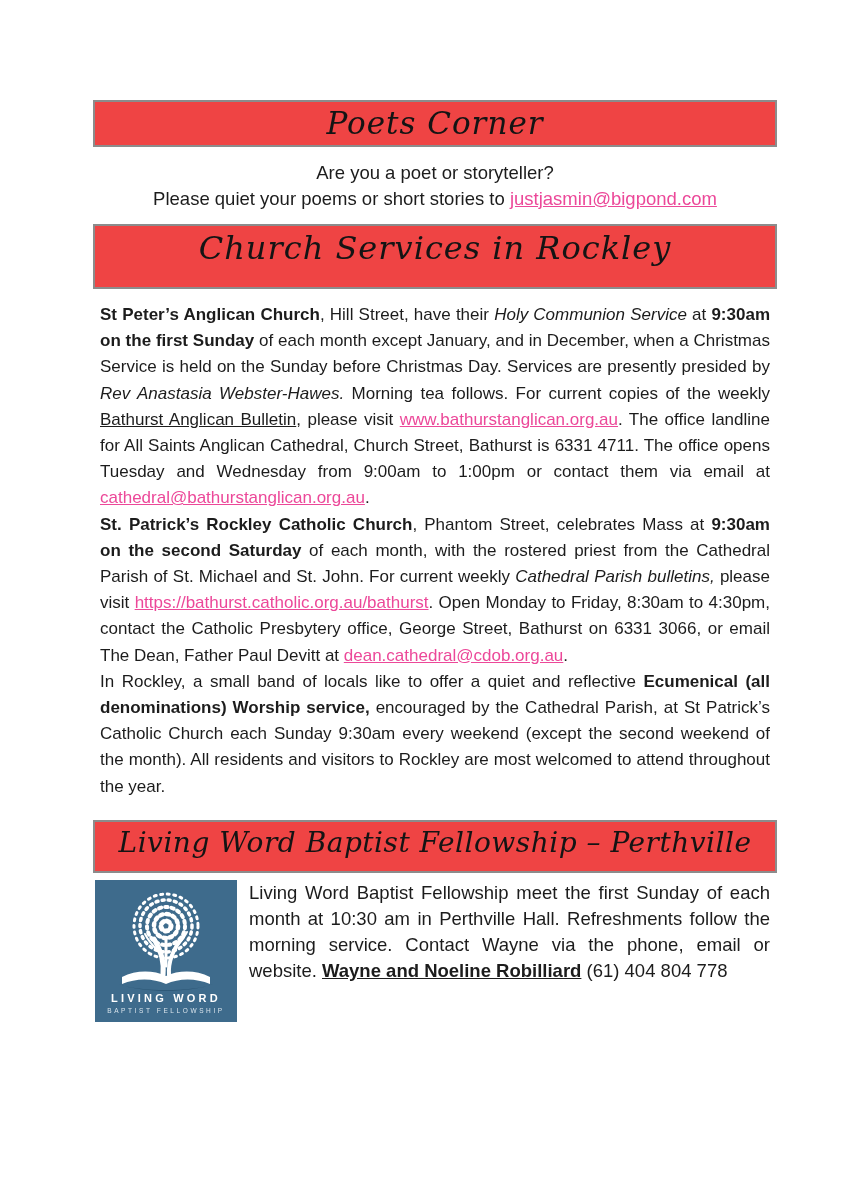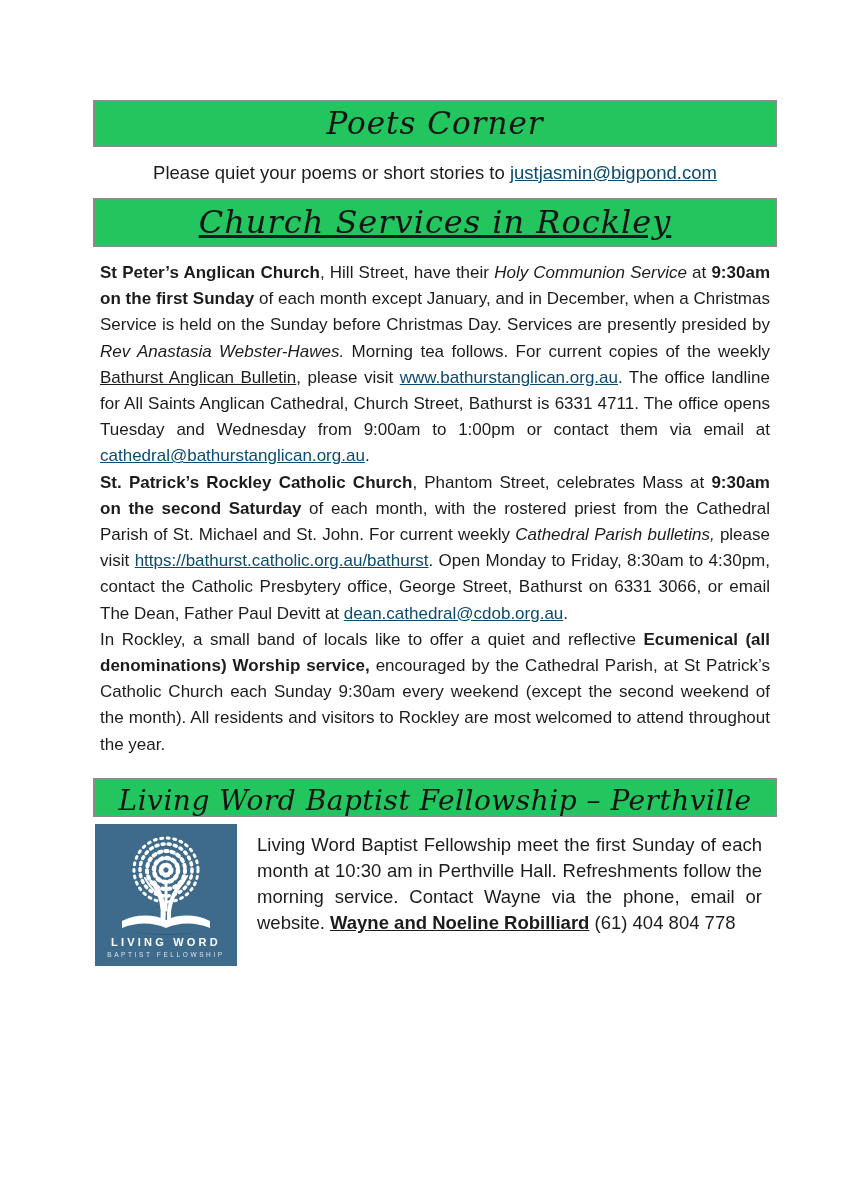--- a/index.html
+++ b/index.html
@@ -7,33 +7,33 @@
     width:848px;height:1200px;overflow:hidden;position:relative;
     font-family:"Liberation Sans",sans-serif;color:#1c1c1c;
     -webkit-font-smoothing:antialiased;
   }
   .page{position:relative;width:848px;height:1200px;background:#ffffff;}
 
   
   .header-box{
     box-sizing:border-box;
     margin-left:93px;width:684px;
-    border:2px solid #8c8c8c;background:#22c55e;
+    border:2px solid #8c8c8c;background:#ef4444;
     text-align:center;
   }
   .header-box .script-title{
     font-family:"DejaVu Serif",serif;
     font-style:italic;font-weight:500;
     color:#141414;white-space:nowrap;
   }
   #box-poets{margin-top:100px;height:47px;}
   #box-poets .script-title{font-size:31px;line-height:43px;letter-spacing:1px;}
-  #box-church{margin-top:12px;height:49px;text-decoration:underline;}
+  #box-church{margin-top:12px;height:65px;}
   #box-church .script-title{font-size:32px;line-height:45px;letter-spacing:1px;}
-  #box-lwbf{margin-top:20px;height:39px;}
+  #box-lwbf{margin-top:20px;height:53px;}
   #box-lwbf .script-title{font-size:28px;line-height:41px;letter-spacing:.5px;}
 
   
   .intro{
     margin-left:93px;width:684px;margin-top:13px;
     font-size:18.5px;line-height:26px;text-align:center;color:#1c1c1c;
   }
   .intro p{margin:0;}
 
   
@@ -41,44 +41,45 @@
     margin-left:100px;width:670px;margin-top:13px;
     font-size:17px;line-height:26.2px;
     text-align:justify;color:#1c1c1c;
   }
   .body-copy p{margin:0;}
 
   
   .r-b{font-weight:bold;}
   .r-i{font-style:italic;}
   .r-u{text-decoration:underline;}
-  .r-link{color:#0c4a6e;text-decoration:underline;cursor:pointer;}
+  .r-link{color:#ec4899;text-decoration:underline;cursor:pointer;}
 
   
   .lwbf-row{
     margin-left:95px;width:675px;margin-top:7px;
     display:flex;align-items:flex-start;gap:12px;
   }
   .lwbf-logo{flex:0 0 142px;width:142px;height:142px;display:block;}
   .lwbf-text{
     flex:1;font-size:18.5px;line-height:26.2px;
     text-align:justify;color:#1c1c1c;
   }
-  .lwbf-text p{margin:8px;}
+  .lwbf-text p{margin:0;}
 </style>
 </head>
 <body>
 
 <div class="page">
 
   <div class="header-box" id="box-poets">
     <div class="script-title">Poets Corner</div>
   </div>
 
   <div class="intro">
+    <p>Are you a poet or storyteller?</p>
     <p><span>Please quiet your poems or short stories to </span><a href="#" class="r-link">justjasmin@bigpond.com</a></p>
   </div>
 
   <div class="header-box" id="box-church">
     <div class="script-title">Church Services in Rockley</div>
   </div>
 
   <div class="body-copy">
     <p><span class="r-b">St Peter’s Anglican Church</span><span>, Hill Street, have their </span><span class="r-i">Holy Communion Service</span><span> at </span><span class="r-b">9:30am on the first Sunday</span><span> of each month except January, and in December, when a Christmas Service is held on the Sunday before Christmas Day. Services are presently presided by </span><span class="r-i">Rev Anastasia Webster-Hawes.</span><span> Morning tea follows. For current copies of the weekly </span><span class="r-u">Bathurst Anglican Bulletin</span><span>, please visit </span><a href="#" class="r-link">www.bathurstanglican.org.au</a><span>. The office landline for All Saints Anglican Cathedral, Church Street, Bathurst is 6331 4711. The office opens Tuesday and Wednesday from 9:00am to 1:00pm or contact them via email at </span><a href="#" class="r-link">cathedral@bathurstanglican.org.au</a><span>.</span></p>
     <p><span class="r-b">St. Patrick’s Rockley Catholic Church</span><span>, Phantom Street, celebrates Mass at </span><span class="r-b">9:30am on the second Saturday</span><span> of each month, with the rostered priest from the Cathedral Parish of St. Michael and St. John. For current weekly </span><span class="r-i">Cathedral Parish bulletins,</span><span> please visit </span><a href="#" class="r-link">https://bathurst.catholic.org.au/bathurst</a><span>. Open Monday to Friday, 8:30am to 4:30pm, contact the Catholic Presbytery office, George Street, Bathurst on 6331 3066, or email The Dean, Father Paul Devitt at </span><a href="#" class="r-link">dean.cathedral@cdob.org.au</a><span>.</span></p>

